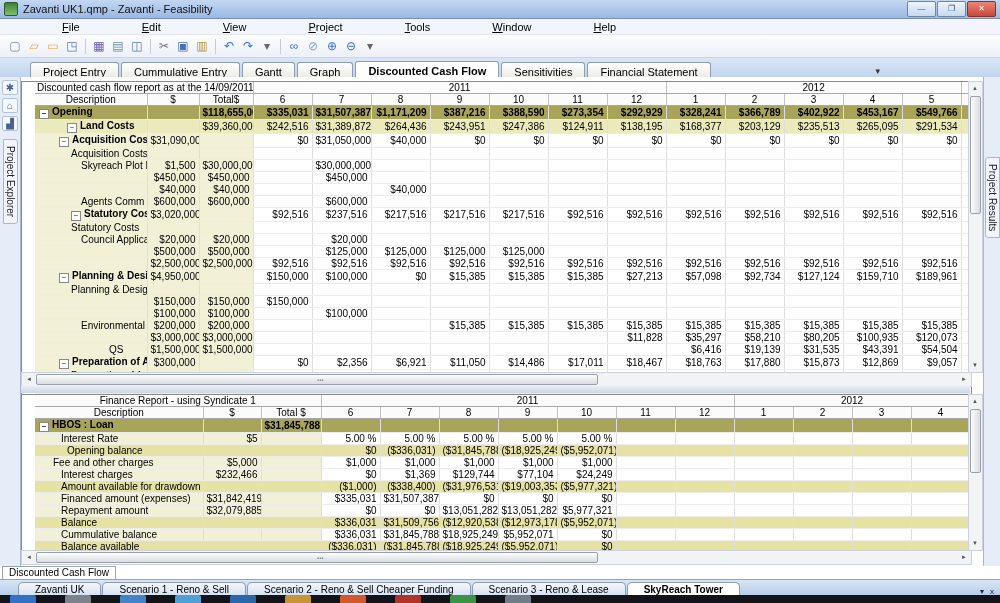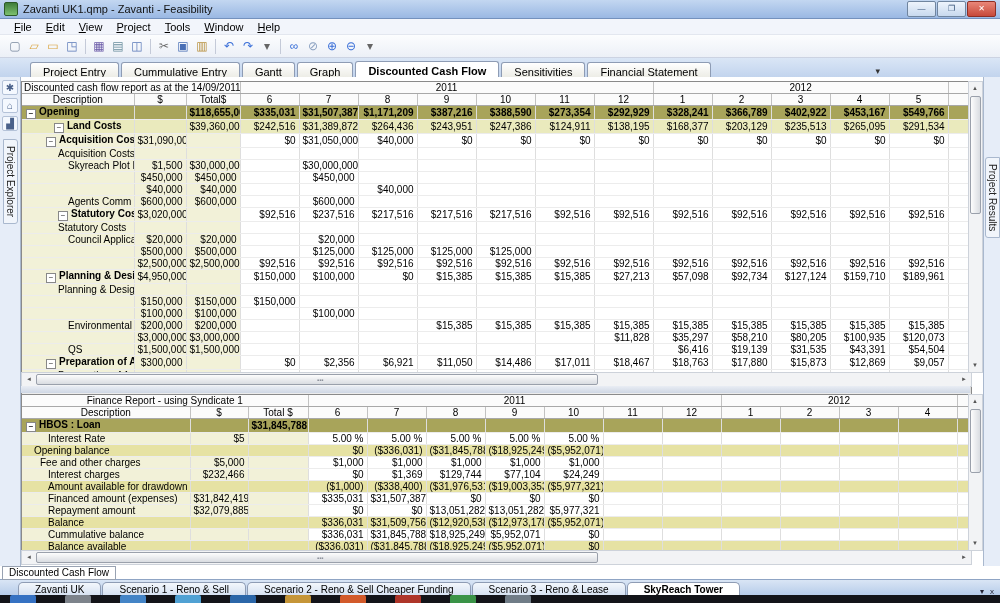--- a/index.html
+++ b/index.html
@@ -11,21 +11,21 @@
   .appicon{width:12px;height:12px;background:linear-gradient(#3f7d3a,#7cc06f);border:1px solid #2c5a28;
            border-radius:2px;margin-right:5px;}
   .win-buttons{margin-left:auto;display:flex;gap:1px;padding-right:4px;}
   .wbtn{width:27px;height:14px;border:1px solid #70859f;border-radius:2px;
         background:linear-gradient(#eef4fc,#c8d9ee);display:flex;align-items:center;justify-content:center;
         font-size:8px;color:#2c4a72;line-height:1;}
   .wbtn.close{background:linear-gradient(#e98779,#c7493a);color:#fff;border-color:#8e2f25;}
   
   .menubar{height:15px;background:#f2f5fb;display:flex;align-items:center;gap:2px;padding-left:8px;
            border-bottom:1px solid #e3e7ef;}
-  .menu-item{padding:0 6px;color:#000;}
+  .menu-item{padding:0 6px;color:#000;margin-left:48px;}
   .menu-item::first-letter{text-decoration:underline;}
   .toolbar{height:22px;background:linear-gradient(#fcfdfe,#ecf0f7);border-bottom:1px solid #ccd3e2;
            display:flex;align-items:center;padding-left:6px;gap:1px;}
   .tbtn{width:18px;height:18px;display:flex;align-items:center;justify-content:center;border-radius:2px;
         font-size:12px;}
   .tsep{width:1px;height:15px;background:#c4cad8;margin:0 3px;}
   
   .tabstrip{height:22px;background:linear-gradient(#dae6f6,#bed1ec);display:flex;align-items:flex-end;
             padding-left:30px;border-bottom:1px solid #94a8c6;position:relative;}
   .vtab{font-size:11px;padding:3px 12px 2px;background:linear-gradient(#ffffff,#e9e9e1);
@@ -38,21 +38,21 @@
   .sidestrip{width:20px;background:#e6edf8;display:flex;flex-direction:column;align-items:center;}
   .sidestrip.left{border-right:1px solid #a9b8ce;}
   .sidestrip.right{width:16px;border-left:1px solid #a9b8ce;}
   .sicon{width:14px;height:13px;margin-top:3px;font-size:10px;line-height:13px;text-align:center;
          color:#4a618a;background:#f4f8fe;border:1px solid #b4c2d8;border-radius:2px;}
   .vtabbox{writing-mode:vertical-rl;font-size:10px;color:#222;background:#f1f5fb;border:1px solid #a9b8ce;
            border-radius:0 3px 3px 0;padding:6px 1px;margin-top:8px;white-space:nowrap;}
   .content{flex:1;position:relative;background:#fff;}
   
   .tablewrap{position:absolute;left:0;width:949px;border:1px solid #8a8a8a;background:#fff;overflow:hidden;}
-  table.grid{border-collapse:collapse;table-layout:fixed;font-size:10px;width:949px;}
+  table.grid{border-collapse:collapse;table-layout:fixed;font-size:10px;width:949px;margin-left:13px;}
   .grid th{background:#fbfbfb;border-right:1px solid #c2c2c2;border-bottom:1px solid #a8a8a8;
            font-weight:normal;height:11px;padding:0 2px;overflow:hidden;white-space:nowrap;color:#000;}
   .grid td{border-right:1px solid #dedede;border-bottom:1px solid #ececec;height:11px;line-height:11px;
            padding:0 3px;overflow:hidden;white-space:nowrap;color:#000;}
   .grid .num{text-align:right;}
   .grid td.c-desc,.grid td.c-dt{background:var(--descbg);}
   .grid tr.row-g td{background:var(--oliverow);font-weight:bold;}
   .grid tr.row-s td{background:var(--subrow);}
   .grid tr.row-h td{background:var(--hirow);}
   .grid td .bold{font-weight:bold;}
@@ -537,21 +537,21 @@
               <td class="num"></td>
               <td class="num">$11,828</td>
               <td class="num">$35,297</td>
               <td class="num">$58,210</td>
               <td class="num">$80,205</td>
               <td class="num">$100,935</td>
               <td class="num">$120,073</td>
               <td></td>
             </tr>
             <tr>
-              <td class="c-desc" style="padding-left: 46px;"><span>QS</span></td>
+              <td class="c-desc" style="padding-left: 74px;"><span>QS</span></td>
               <td class="c-dt num">$1,500,000</td>
               <td class="c-dt num">$1,500,000</td>
               <td class="num"></td>
               <td class="num"></td>
               <td class="num"></td>
               <td class="num"></td>
               <td class="num"></td>
               <td class="num"></td>
               <td class="num"></td>
               <td class="num">$6,416</td>
@@ -706,21 +706,21 @@
               <td class="num">5.00 %</td>
               <td class="num"></td>
               <td class="num"></td>
               <td class="num"></td>
               <td class="num"></td>
               <td class="num"></td>
               <td class="num"></td>
               <td></td>
             </tr>
             <tr class="row-h">
-              <td class="c-desc" style="padding-left: 12px;"><span>Opening balance</span></td>
+              <td class="c-desc" style="padding-left: 32px;"><span>Opening balance</span></td>
               <td class="c-dt num"></td>
               <td class="c-dt num"></td>
               <td class="num">$0</td>
               <td class="num">($336,031)</td>
               <td class="num">($31,845,788)</td>
               <td class="num">($18,925,249)</td>
               <td class="num">($5,952,071)</td>
               <td class="num"></td>
               <td class="num"></td>
               <td class="num"></td>

